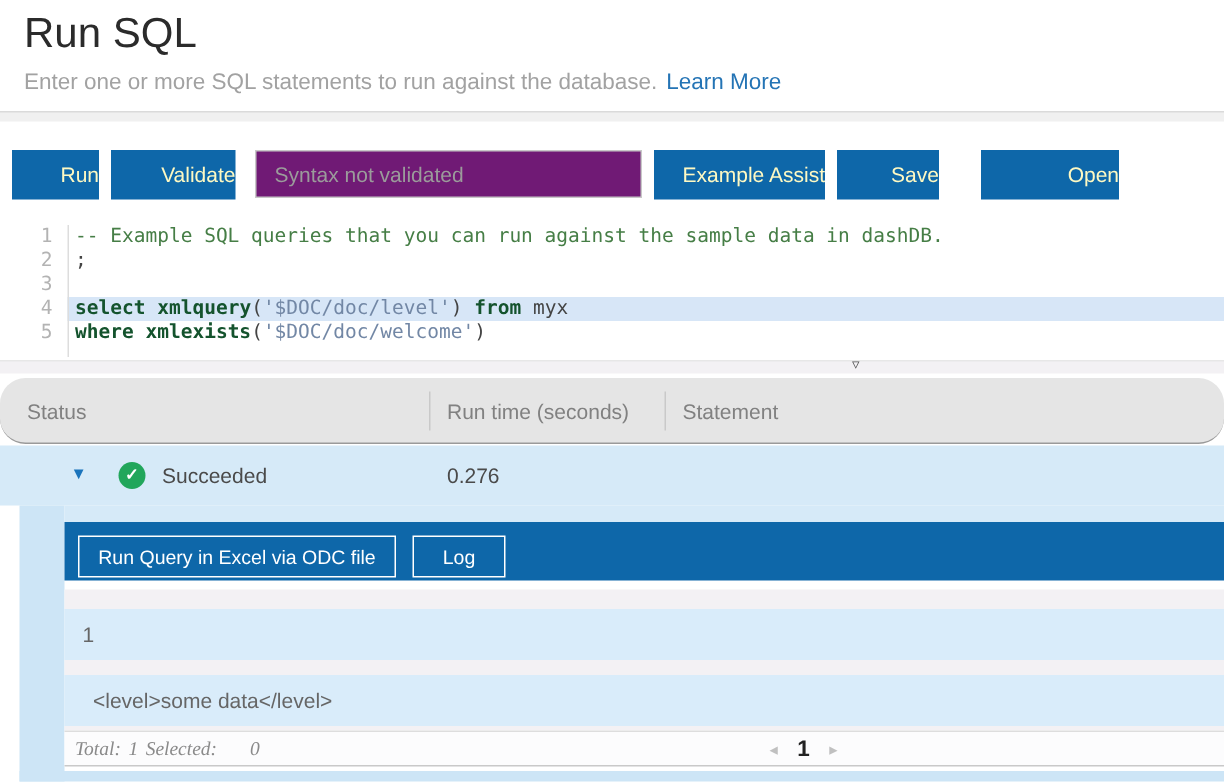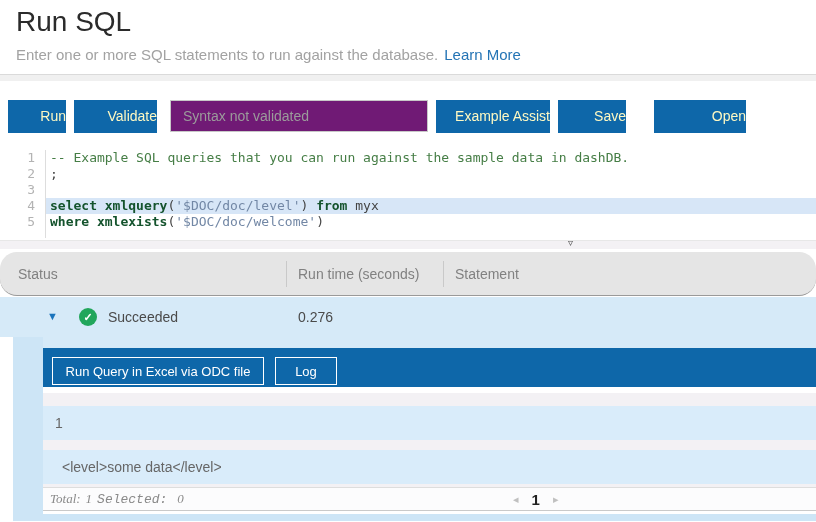--- a/index.html
+++ b/index.html
@@ -151,21 +151,21 @@
       <span class="cell">1</span>
     </div>
   <div class="abs band2"></div>
   <div class="abs rdata-row" id="result-data">
       <span class="cell">&lt;level&gt;some data&lt;/level&gt;</span>
     </div>
   <div class="abs band3"></div>
 
   <div class="abs grid-footer">
     <span class="totals">
-      <span style="margin-right: 5px;">Total:</span><span style="margin-right: 5px;">1</span><span style="margin-right: 10px; font-family: Liberation Mono, monospace;">Selected:</span><span style="margin-right: 5px;">0</span>
+      <span style="margin-right: 5px;">Total:</span><span style="margin-right: 5px;">1</span><span style="margin-right: 22px;">Selected:</span><span style="margin-right: 5px;">0</span>
     </span>
     <span class="pager">
       <span class="page-arrow">◂</span>
       <span class="page-num">1</span>
       <span class="page-arrow">▸</span>
     </span>
   </div>
   <div class="abs bottom-strip"></div>
 
 </div>

